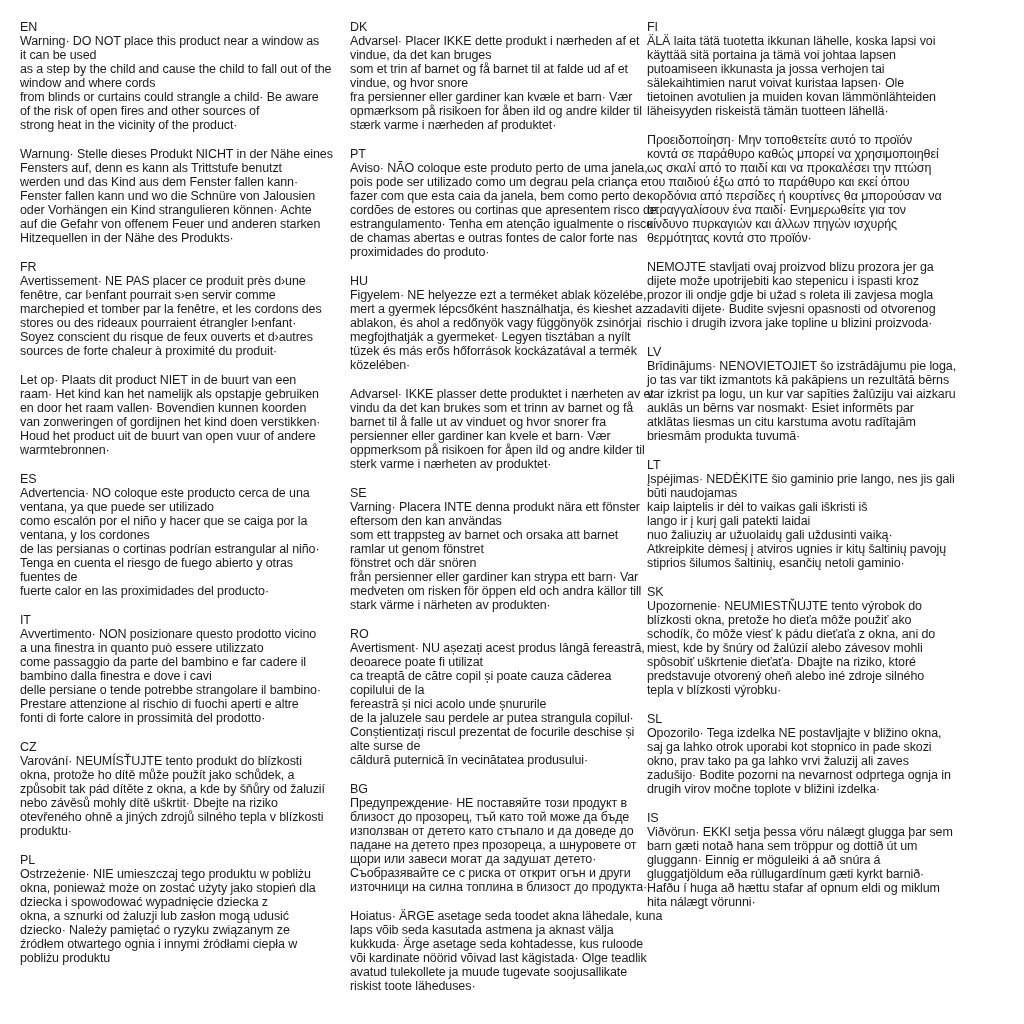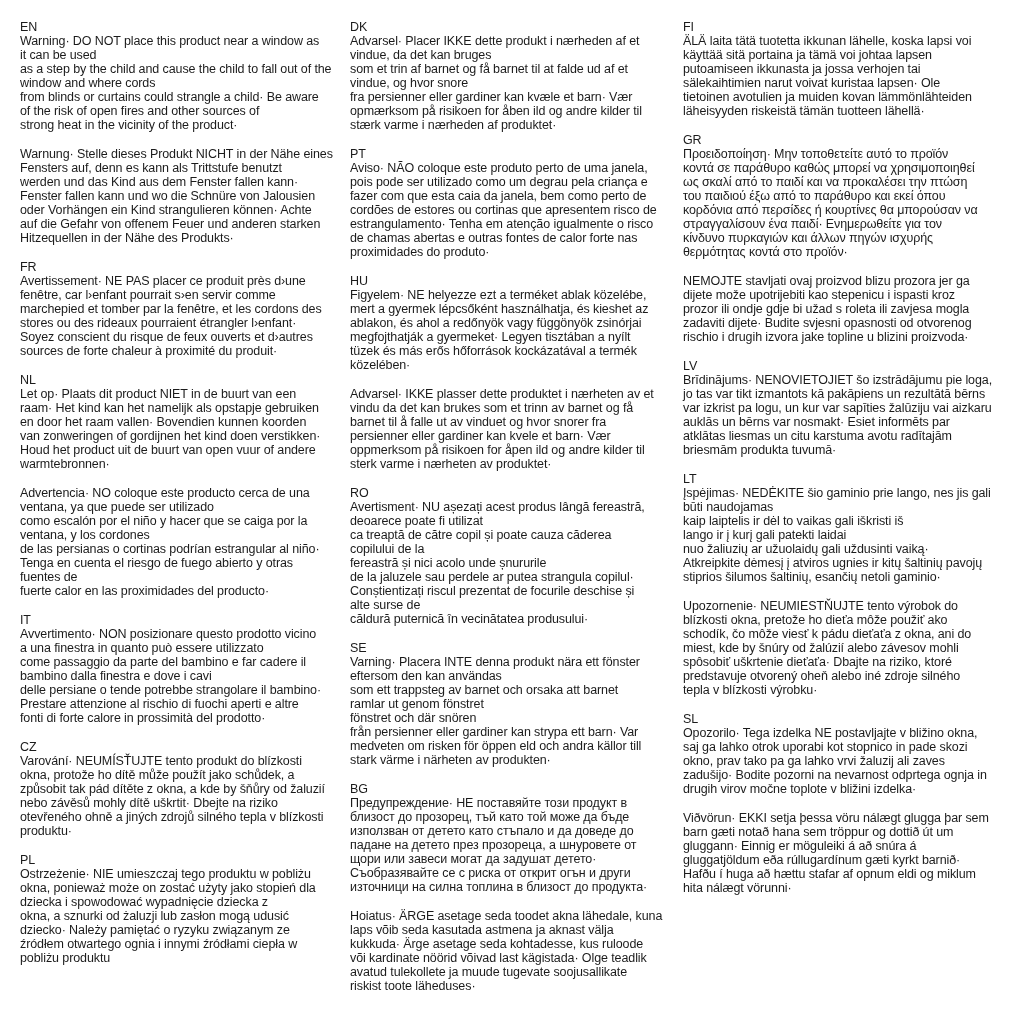--- a/index.html
+++ b/index.html
@@ -14,21 +14,21 @@
     font-family: "Liberation Sans", "DejaVu Sans", sans-serif;
     color: #1b1b1b;
     overflow: hidden;
   }
   .col {
     position: absolute;
     top: 20px;
   }
   #col1 { left: 20px;  width: 320px; }
   #col2 { left: 350px; width: 325px; }
-  #col3 { left: 683px; width: 330px; }
+  #col3 { left: 647px; width: 330px; }
   .section {
     margin-bottom: 15px;
     font-size: 12.5px;
     line-height: 14px;
     letter-spacing: -0.1px;
   }
   .lang-code {
     white-space: pre;
   }
   .warn-text {
@@ -61,29 +61,29 @@
   <div class="section">
     <div class="lang-code">FR</div>
     <div class="warn-text">Avertissement· NE PAS placer ce produit près d›une
 fenêtre, car l›enfant pourrait s›en servir comme
 marchepied et tomber par la fenêtre, et les cordons des
 stores ou des rideaux pourraient étrangler l›enfant·
 Soyez conscient du risque de feux ouverts et d›autres
 sources de forte chaleur à proximité du produit·</div>
   </div>
   <div class="section">
-    <div class="lang-code">NL</div>
     <div class="warn-text">Let op· Plaats dit product NIET in de buurt van een
 raam· Het kind kan het namelijk als opstapje gebruiken
 en door het raam vallen· Bovendien kunnen koorden
 van zonweringen of gordijnen het kind doen verstikken·
 Houd het product uit de buurt van open vuur of andere
 warmtebronnen·</div>
   </div>
   <div class="section">
+    <div class="lang-code">ES</div>
     <div class="warn-text">Advertencia· NO coloque este producto cerca de una
 ventana, ya que puede ser utilizado
 como escalón por el niño y hacer que se caiga por la
 ventana, y los cordones
 de las persianas o cortinas podrían estrangular al niño·
 Tenga en cuenta el riesgo de fuego abierto y otras
 fuentes de
 fuerte calor en las proximidades del producto·</div>
   </div>
   <div class="section">
@@ -147,45 +147,45 @@
 tüzek és más erős hőforrások kockázatával a termék
 közelében·</div>
   </div>
   <div class="section">
     <div class="warn-text">Advarsel· IKKE plasser dette produktet i nærheten av et
 vindu da det kan brukes som et trinn av barnet og få
 barnet til å falle ut av vinduet og hvor snorer fra
 persienner eller gardiner kan kvele et barn· Vær
 oppmerksom på risikoen for åpen ild og andre kilder til
 sterk varme i nærheten av produktet·</div>
+  </div>
+  <div class="section">
+    <div class="lang-code">SE</div>
+    <div class="warn-text">Varning· Placera INTE denna produkt nära ett fönster
+eftersom den kan användas
+som ett trappsteg av barnet och orsaka att barnet
+ramlar ut genom fönstret
+fönstret och där snören
+från persienner eller gardiner kan strypa ett barn· Var
+medveten om risken för öppen eld och andra källor till
+stark värme i närheten av produkten·</div>
   </div>
   <div class="section">
     <div class="lang-code">RO</div>
     <div class="warn-text">Avertisment· NU așezați acest produs lângă fereastră,
 deoarece poate fi utilizat
 ca treaptă de către copil și poate cauza căderea
 copilului de la
 fereastră și nici acolo unde șnururile
 de la jaluzele sau perdele ar putea strangula copilul·
 Conștientizați riscul prezentat de focurile deschise și
 alte surse de
 căldură puternică în vecinătatea produsului·</div>
   </div>
   <div class="section">
-    <div class="lang-code">SE</div>
-    <div class="warn-text">Varning· Placera INTE denna produkt nära ett fönster
-eftersom den kan användas
-som ett trappsteg av barnet och orsaka att barnet
-ramlar ut genom fönstret
-fönstret och där snören
-från persienner eller gardiner kan strypa ett barn· Var
-medveten om risken för öppen eld och andra källor till
-stark värme i närheten av produkten·</div>
-  </div>
-  <div class="section">
     <div class="lang-code">BG</div>
     <div class="warn-text">Предупреждение· НЕ поставяйте този продукт в
 близост до прозорец, тъй като той може да бъде
 използван от детето като стъпало и да доведе до
 падане на детето през прозореца, а шнуровете от
 щори или завеси могат да задушат детето·
 Съобразявайте се с риска от открит огън и други
 източници на силна топлина в близост до продукта·</div>
   </div>
   <div class="section">
@@ -202,21 +202,20 @@
   <div class="section">
     <div class="lang-code">FI</div>
     <div class="warn-text">ÄLÄ laita tätä tuotetta ikkunan lähelle, koska lapsi voi
 käyttää sitä portaina ja tämä voi johtaa lapsen
 putoamiseen ikkunasta ja jossa verhojen tai
 sälekaihtimien narut voivat kuristaa lapsen· Ole
 tietoinen avotulien ja muiden kovan lämmönlähteiden
 läheisyyden riskeistä tämän tuotteen lähellä·</div>
   </div>
   <div class="section">
-    <div class="lang-code">GR</div>
     <div class="warn-text">Προειδοποίηση· Μην τοποθετείτε αυτό το προϊόν
 κοντά σε παράθυρο καθώς μπορεί να χρησιμοποιηθεί
 ως σκαλί από το παιδί και να προκαλέσει την πτώση
 του παιδιού έξω από το παράθυρο και εκεί όπου
 κορδόνια από περσίδες ή κουρτίνες θα μπορούσαν να
 στραγγαλίσουν ένα παιδί· Ενημερωθείτε για τον
 κίνδυνο πυρκαγιών και άλλων πηγών ισχυρής
 θερμότητας κοντά στο προϊόν·</div>
   </div>
   <div class="section">
@@ -239,37 +238,39 @@
     <div class="lang-code">LT</div>
     <div class="warn-text">Įspėjimas· NEDĖKITE šio gaminio prie lango, nes jis gali
 būti naudojamas
 kaip laiptelis ir dėl to vaikas gali iškristi iš
 lango ir į kurį gali patekti laidai
 nuo žaliuzių ar užuolaidų gali uždusinti vaiką·
 Atkreipkite dėmesį į atviros ugnies ir kitų šaltinių pavojų
 stiprios šilumos šaltinių, esančių netoli gaminio·</div>
   </div>
   <div class="section">
+    <div class="lang-code">SK</div>
     <div class="warn-text">Upozornenie· NEUMIESTŇUJTE tento výrobok do
 blízkosti okna, pretože ho dieťa môže použiť ako
 schodík, čo môže viesť k pádu dieťaťa z okna, ani do
 miest, kde by šnúry od žalúzií alebo závesov mohli
 spôsobiť uškrtenie dieťaťa· Dbajte na riziko, ktoré
 predstavuje otvorený oheň alebo iné zdroje silného
 tepla v blízkosti výrobku·</div>
   </div>
   <div class="section">
     <div class="lang-code">SL</div>
     <div class="warn-text">Opozorilo· Tega izdelka NE postavljajte v bližino okna,
 saj ga lahko otrok uporabi kot stopnico in pade skozi
 okno, prav tako pa ga lahko vrvi žaluzij ali zaves
 zadušijo· Bodite pozorni na nevarnost odprtega ognja in
 drugih virov močne toplote v bližini izdelka·</div>
   </div>
   <div class="section">
+    <div class="lang-code">IS</div>
     <div class="warn-text">Viðvörun· EKKI setja þessa vöru nálægt glugga þar sem
 barn gæti notað hana sem tröppur og dottið út um
 gluggann· Einnig er möguleiki á að snúra á
 gluggatjöldum eða rúllugardínum gæti kyrkt barnið·
 Hafðu í huga að hættu stafar af opnum eldi og miklum
 hita nálægt vörunni·</div>
   </div>
 </div>
 
 </body></html>

